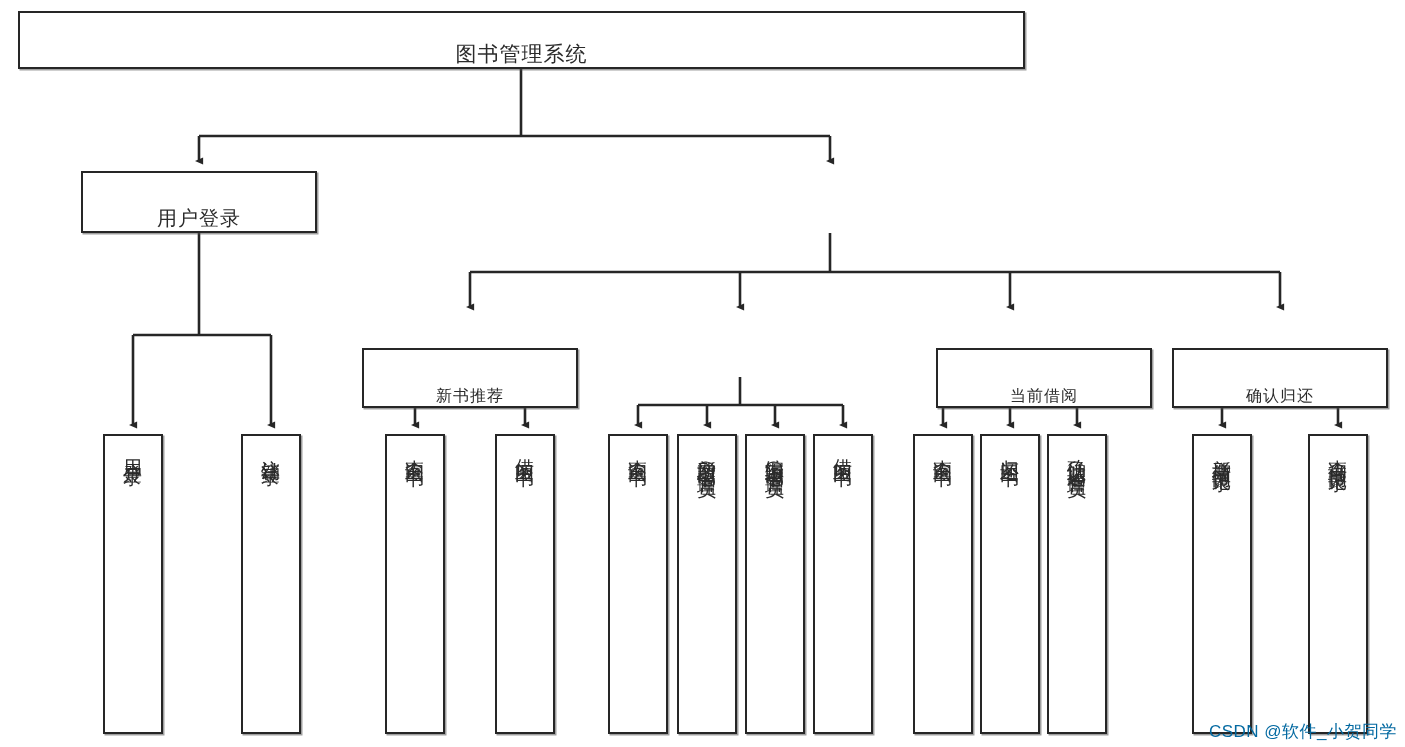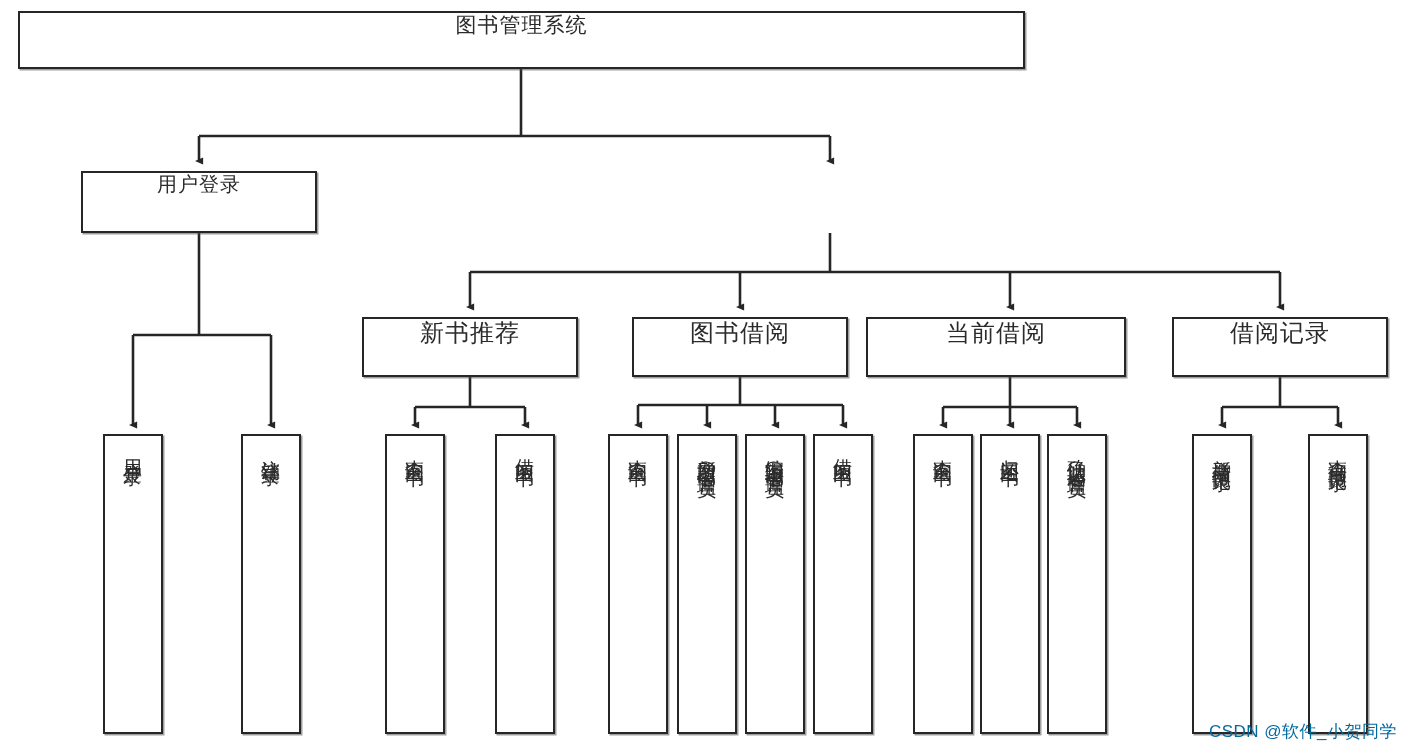--- a/index.html
+++ b/index.html
@@ -25,42 +25,43 @@
     width: 1405px;
     height: 747px;
   }
   .node {
     position: absolute;
     box-sizing: border-box;
     background: #ffffff;
     border: 2px solid #262626;
     box-shadow: 1.5px 1.5px 0 0 rgba(80,80,80,0.55);
     display: flex;
-    align-items: flex-start;
+    align-items: flex-end;
     justify-content: center;
     color: #2b2b2b;
     z-index: 2;
   }
   .node-label {
     display: block;
     text-align: center;
     line-height: 1.18;
     letter-spacing: 1px;
   }
   
   .node.level-root {
     font-size: 21px;
   }
   
   .node.level-2 {
     font-size: 20px;
   }
   
   .node.level-3 {
-    font-size: 24px;
+    font-size: 16px;
+    margin-top: 31px;
   }
   
   .node.leaf {
     align-items: flex-start;
     justify-content: center;
     padding-top: 8px;
   }
   .node.leaf .node-label {
     writing-mode: vertical-rl;
     text-orientation: upright;
@@ -141,28 +142,25 @@
     <span class="node-label">图书管理系统</span>
   </div>
 
   <div class="node level-2" style="left:81px; top:171px; width:236px; height:62px;">
     <span class="node-label">用户登录</span>
   </div>
 
   <div class="node level-3" style="left:362px; top:317px; width:216px; height:60px;">
     <span class="node-label">新书推荐</span>
   </div>
-  <div class="node level-3" style="left:632px; top:317px; width:216px; height:60px;">
-    <span class="node-label">图书借阅</span>
-  </div>
-  <div class="node level-3" style="left:866px; top:317px; width:260px; height:60px;">
+  <div class="node level-3" style="left:936px; top:317px; width:216px; height:60px;">
     <span class="node-label">当前借阅</span>
   </div>
   <div class="node level-3" style="left:1172px; top:317px; width:216px; height:60px;">
-    <span class="node-label">借阅记录</span>
+    <span class="node-label">确认归还</span>
   </div>
 
   <div class="node leaf" style="left:103px; top:434px; width:60px; height:300px;">
     <span class="node-label">用户登录</span>
   </div>
   <div class="node leaf" style="left:241px; top:434px; width:60px; height:300px;">
     <span class="node-label">注销登录</span>
   </div>
 
   <div class="node leaf" style="left:385px; top:434px; width:60px; height:300px;">

